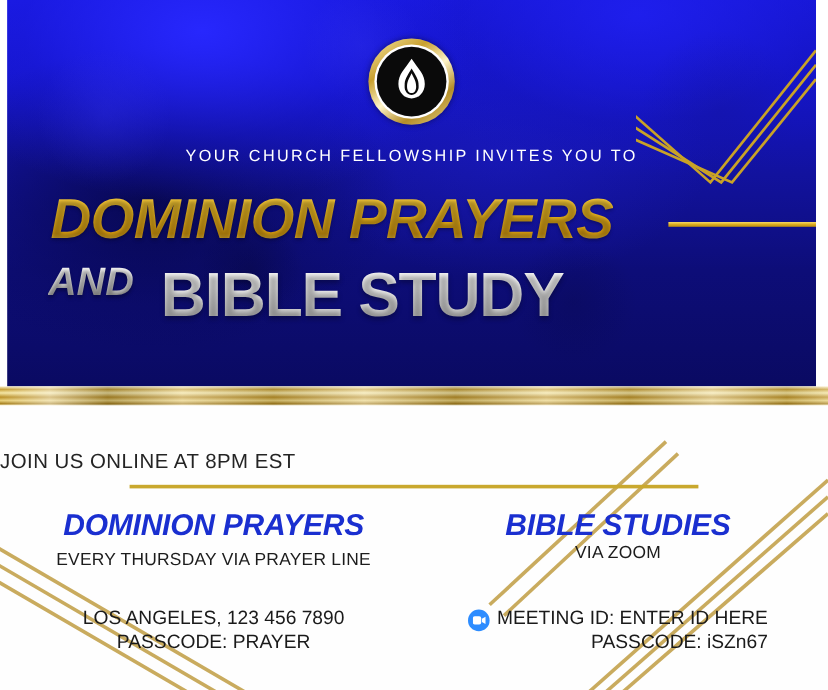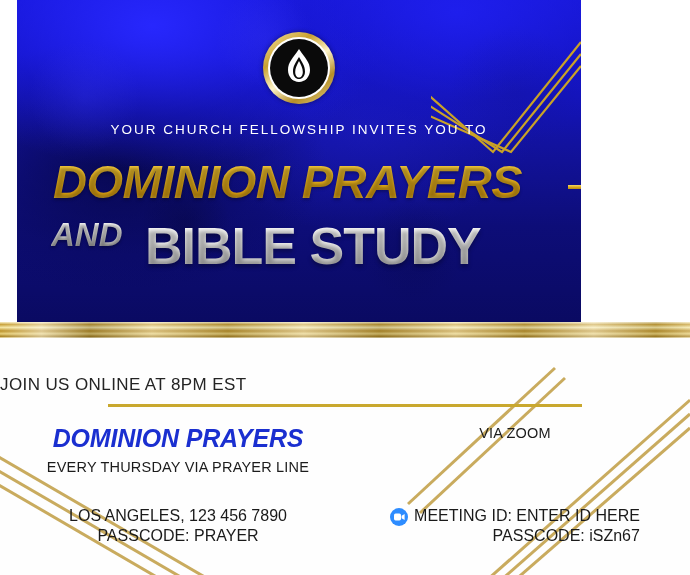--- a/index.html
+++ b/index.html
@@ -4,21 +4,21 @@
 <style>
   html,body{margin:0;padding:0;background:#fff;}
   body{font-family:"Liberation Sans",sans-serif;}
 
   .flyer{
     position:relative;width:690px;height:575px;overflow:hidden;background:#ffffff;
   }
 
   
   .blue-panel{
-    position:absolute;left:17px;top:0;width:564px;height:322px;overflow:hidden;
+    position:absolute;left:6px;top:0;width:674px;height:322px;overflow:hidden;
     background:
       radial-gradient(ellipse 330px 200px at 24% 8%, rgba(40,40,255,.95) 0%, rgba(26,26,220,.45) 45%, rgba(0,0,0,0) 72%),
       radial-gradient(ellipse 300px 180px at 78% 4%, rgba(32,32,240,.75) 0%, rgba(20,20,190,.35) 50%, rgba(0,0,0,0) 75%),
       radial-gradient(ellipse 260px 160px at 18% 52%, rgba(5,5,60,.75) 0%, rgba(8,8,80,.25) 55%, rgba(0,0,0,0) 80%),
       radial-gradient(ellipse 240px 150px at 62% 40%, rgba(30,30,200,.45) 0%, rgba(0,0,0,0) 70%),
       linear-gradient(180deg,#1a1ae6 0%,#1515c8 22%,#12129e 45%,#0d0d78 70%,#0a0a62 100%);
   }
   .blue-noise{
     position:absolute;inset:0;
     background:
@@ -190,20 +190,21 @@
 
   <div class="joinline">JOIN US ONLINE AT 8PM EST</div>
   <div class="join-rule"></div>
 
   <div class="col col-left">
     <div class="col-title">DOMINION PRAYERS</div>
     <div class="col-sub">EVERY THURSDAY VIA PRAYER LINE</div>
   </div>
 
   <div class="col col-right">
+    <div class="col-title">BIBLE STUDIES</div>
     <div class="col-sub" style="margin-top:0;">VIA ZOOM</div>
   </div>
 
   <div class="contact contact-left">
     <div>LOS ANGELES, 123 456 7890</div>
     <div>PASSCODE: PRAYER</div>
   </div>
 
   <div class="contact contact-right">
     <div class="zoom-row">

